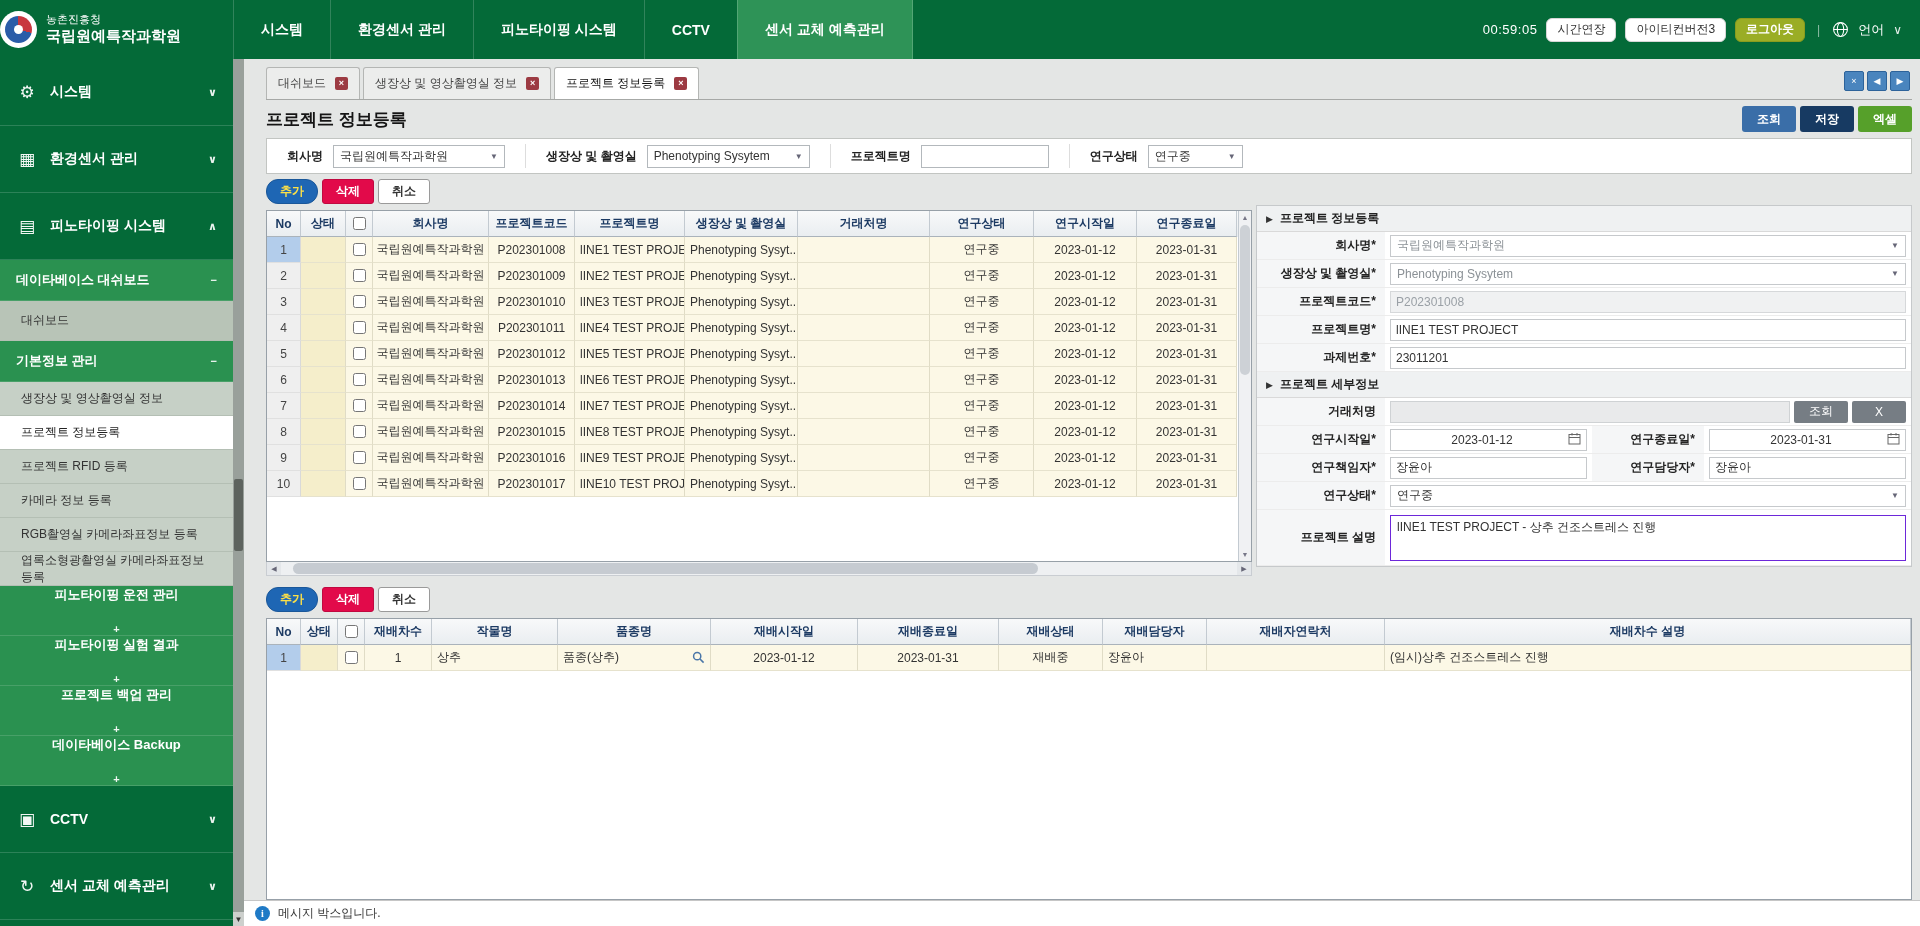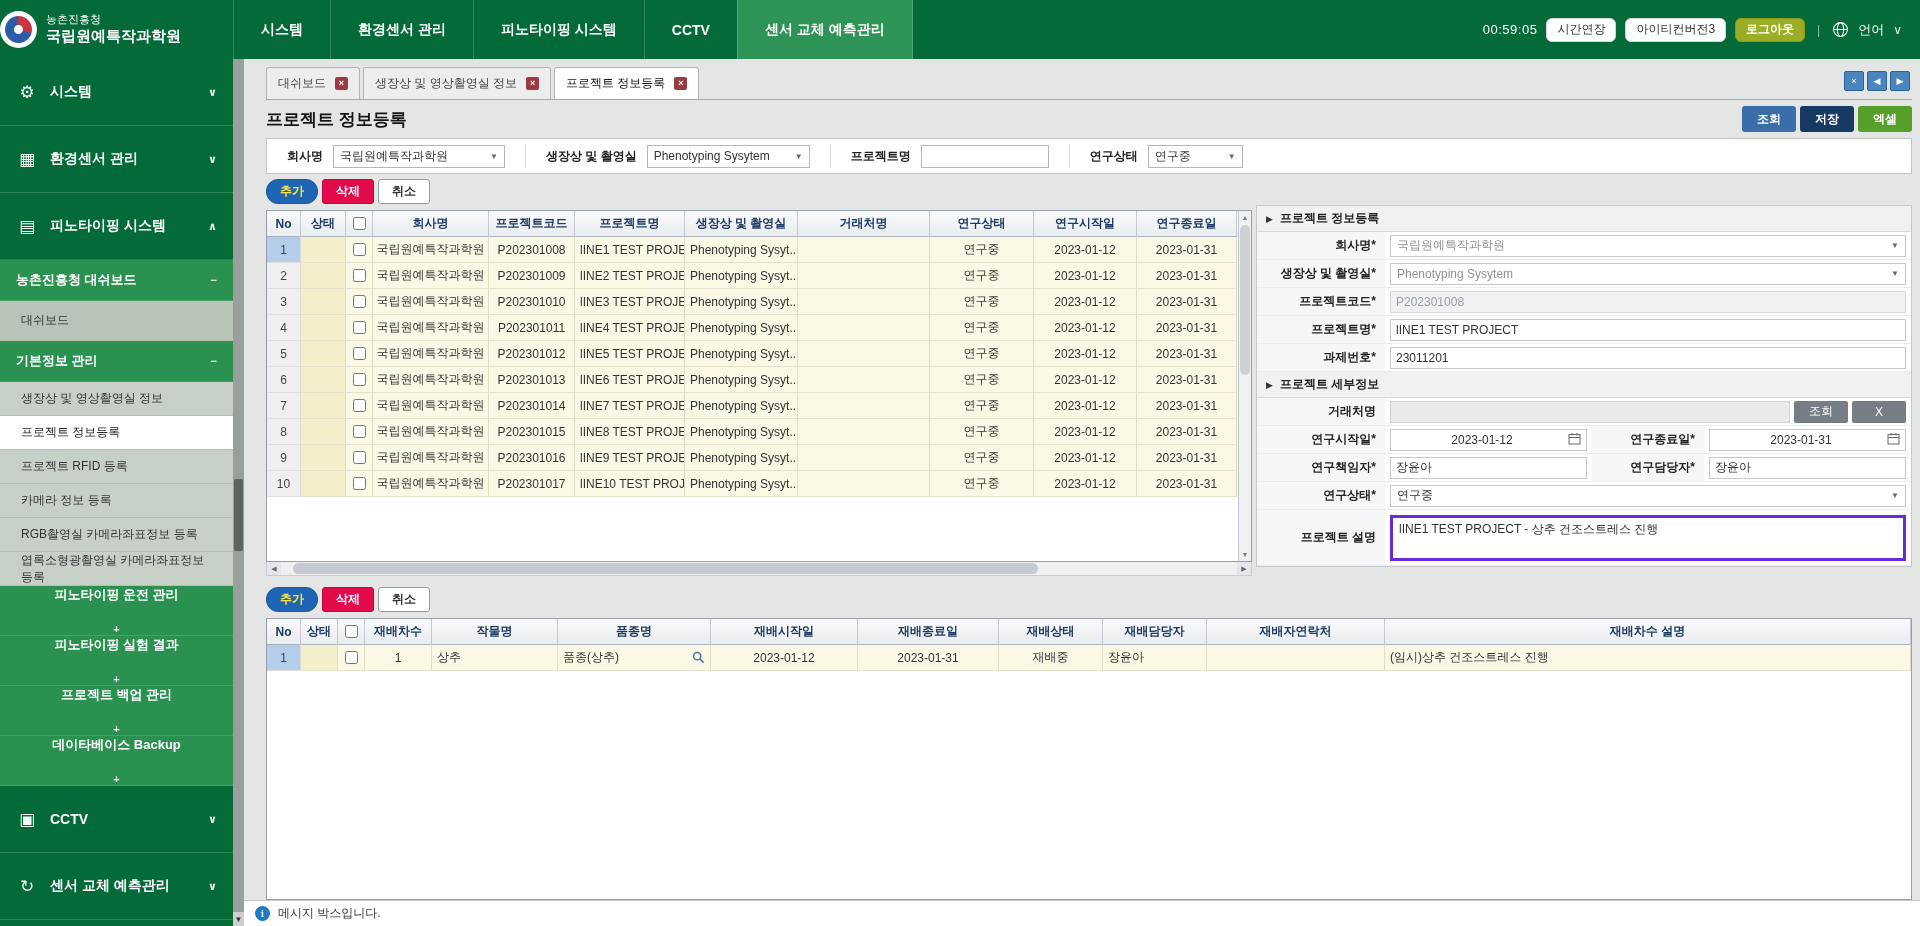--- a/index.html
+++ b/index.html
@@ -116,21 +116,21 @@
   .flabel { width:128px; flex:none; background:#f5f6f7; display:flex; align-items:center; justify-content:flex-end; padding-right:9px; font-weight:bold; color:#222; white-space:nowrap;}
   .flabel.w2 { width:112px; }
   .ffield { flex:1; display:flex; align-items:center; padding:0 5px; gap:4px; min-width:0;}
   .ffield .selbox { flex:1; height:22px; border-color:#c6c9cc; }
   .fin { flex:1; height:22px; border:1px solid #c6c9cc; padding:0 5px; font-size:12px; font-family:inherit; color:#333; min-width:0;}
   .fin.dis { background:#f0f1f2; color:#9aa0a6; border-color:#d6d8da; }
   .fin.grayfill { background:#e9eaeb; border-color:#cfd2d4; }
   .sbtn { height:22px; width:54px; background:#767d84; color:#fff; border:none; border-radius:2px; font-size:12px; display:flex; align-items:center; justify-content:center; flex:none; cursor:pointer;}
   .datebox { flex:1; height:22px; border:1px solid #c6c9cc; display:flex; align-items:center; padding:0 5px; background:#fff; min-width:0;}
   .datebox .dtxt { flex:1; text-align:center; color:#333; }
-  .ftext { flex:1; height:46px; border:3px solid #6d28d9; font-family:inherit; font-size:12px; padding:3px 6px; resize:none; color:#333; margin:4px 0; }
+  .ftext { flex:1; height:46px; border:1px solid #6d28d9; font-family:inherit; font-size:12px; padding:3px 6px; resize:none; color:#333; margin:4px 0; }
   .frow.desc { min-height:56px; }
   
   .btnrow.second { margin:11px 0 6px; }
   .grid2 { flex:1; margin-bottom:0; display:flex; flex-direction:column; border:1px solid #97a0a8; background:#fff; min-height:0; }
   
   .statusbar { flex:none; height:26px; background:#fff; border-top:1px solid #c6c6c6; display:flex; align-items:center; gap:8px; padding-left:11px; }
   .infoicon { width:15px; height:15px; border-radius:50%; background:#1f7ac6; color:#fff; font-size:10px; font-weight:bold; display:flex; align-items:center; justify-content:center; font-family:"Liberation Serif",serif; flex:none;}
 </style>
 </head>
 <body>
@@ -181,21 +181,21 @@
     <span class="sp"></span>
       <span class="arr">∨</span>
   </div>
   <div class="snav root">
     <span class="micon">▤</span>
     <span>피노타이핑 시스템</span>
     <span class="sp"></span>
       <span class="arr">∧</span>
   </div>
   <div class="snav group">
-    <span>농촌진흥청 대쉬보드</span>
+    <span>데이타베이스 대쉬보드</span>
     <span class="sp"></span>
       <span class="arr">−</span>
   </div>
   <div class="snav leaf dash">
     <span>대쉬보드</span>
   </div>
   <div class="snav group">
     <span>기본정보 관리</span>
     <span class="sp"></span>
       <span class="arr">−</span>

